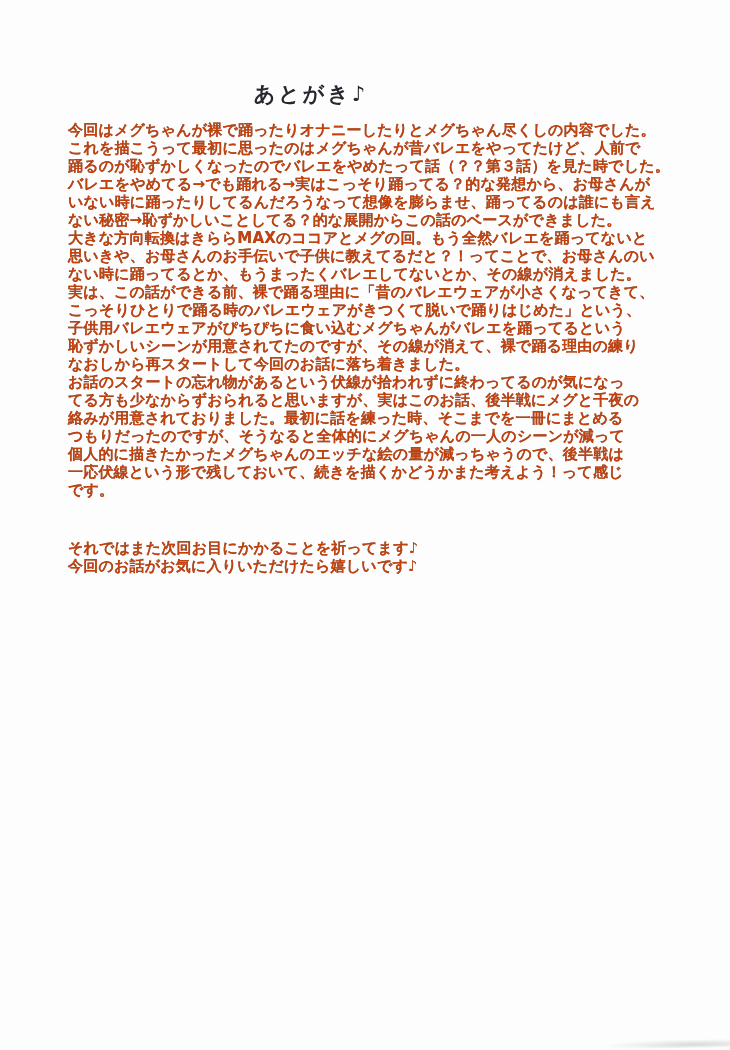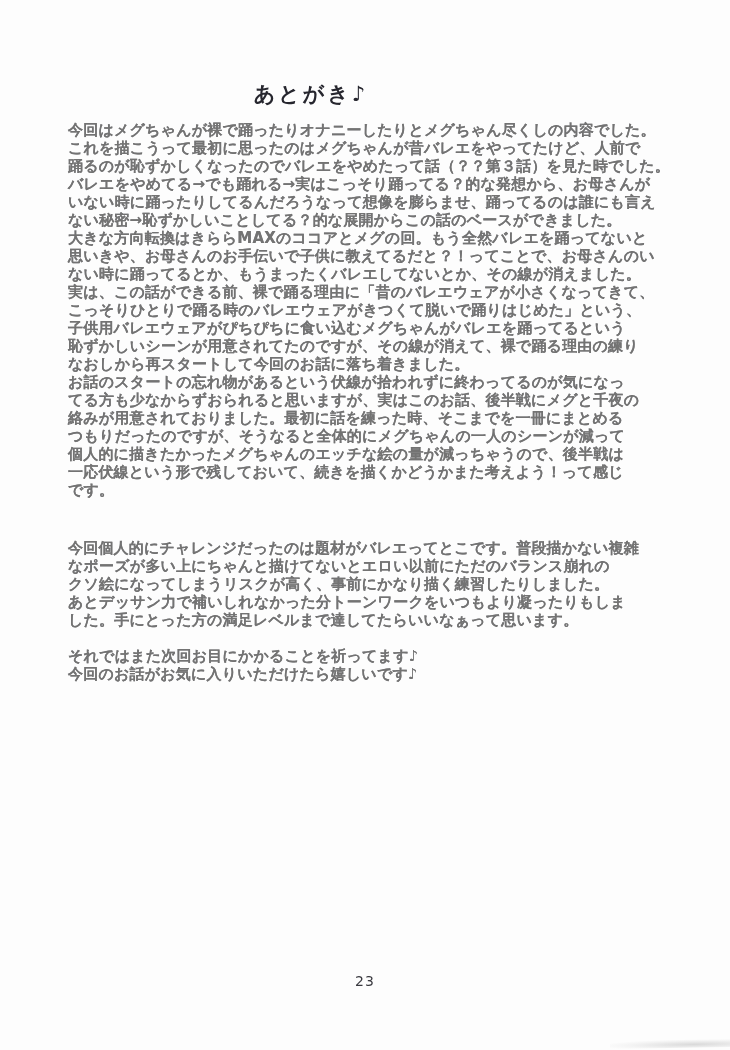--- a/index.html
+++ b/index.html
@@ -35,21 +35,21 @@
     top: 121px;
     left: 68px;
     width: 610px;
   }
   .body-text p {
     margin: 0 0 18px 0;
     font-size: 15px;
     line-height: 18px;
     font-weight: 600;
     letter-spacing: 0.2px;
-    color: #737373;
+    color: #c2410c;
     white-space: pre-line;
     text-shadow: 0 0 0.5px rgba(44,44,51,0.55);
   }
   .body-text p.gap-large {
     margin-bottom: 40px;
   }
   .page-number {
     position: absolute;
     top: 973px;
     left: 0;
@@ -93,26 +93,20 @@
 子供用バレエウェアがぴちぴちに食い込むメグちゃんがバレエを踊ってるという
 恥ずかしいシーンが用意されてたのですが、その線が消えて、裸で踊る理由の練り
 なおしから再スタートして今回のお話に落ち着きました。
 お話のスタートの忘れ物があるという伏線が拾われずに終わってるのが気になっ
 てる方も少なからずおられると思いますが、実はこのお話、後半戦にメグと千夜の
 絡みが用意されておりました。最初に話を練った時、そこまでを一冊にまとめる
 つもりだったのですが、そうなると全体的にメグちゃんの一人のシーンが減って
 個人的に描きたかったメグちゃんのエッチな絵の量が減っちゃうので、後半戦は
 一応伏線という形で残しておいて、続きを描くかどうかまた考えよう！って感じ
 です。</p>
-    <p>今回個人的にチャレンジだったのは題材がバレエってとこです。普段描かない複雑
-なポーズが多い上にちゃんと描けてないとエロい以前にただのバランス崩れの
-クソ絵になってしまうリスクが高く、事前にかなり描く練習したりしました。
-あとデッサン力で補いしれなかった分トーンワークをいつもより凝ったりもしま
-した。手にとった方の満足レベルまで達してたらいいなぁって思います。</p>
     <p>それではまた次回お目にかかることを祈ってます♪
 今回のお話がお気に入りいただけたら嬉しいです♪</p>
   </div>
 
-  <div class="page-number">23</div>
 
   <div class="scan-smudge"></div>
 
 </div>
 
 </body></html>

